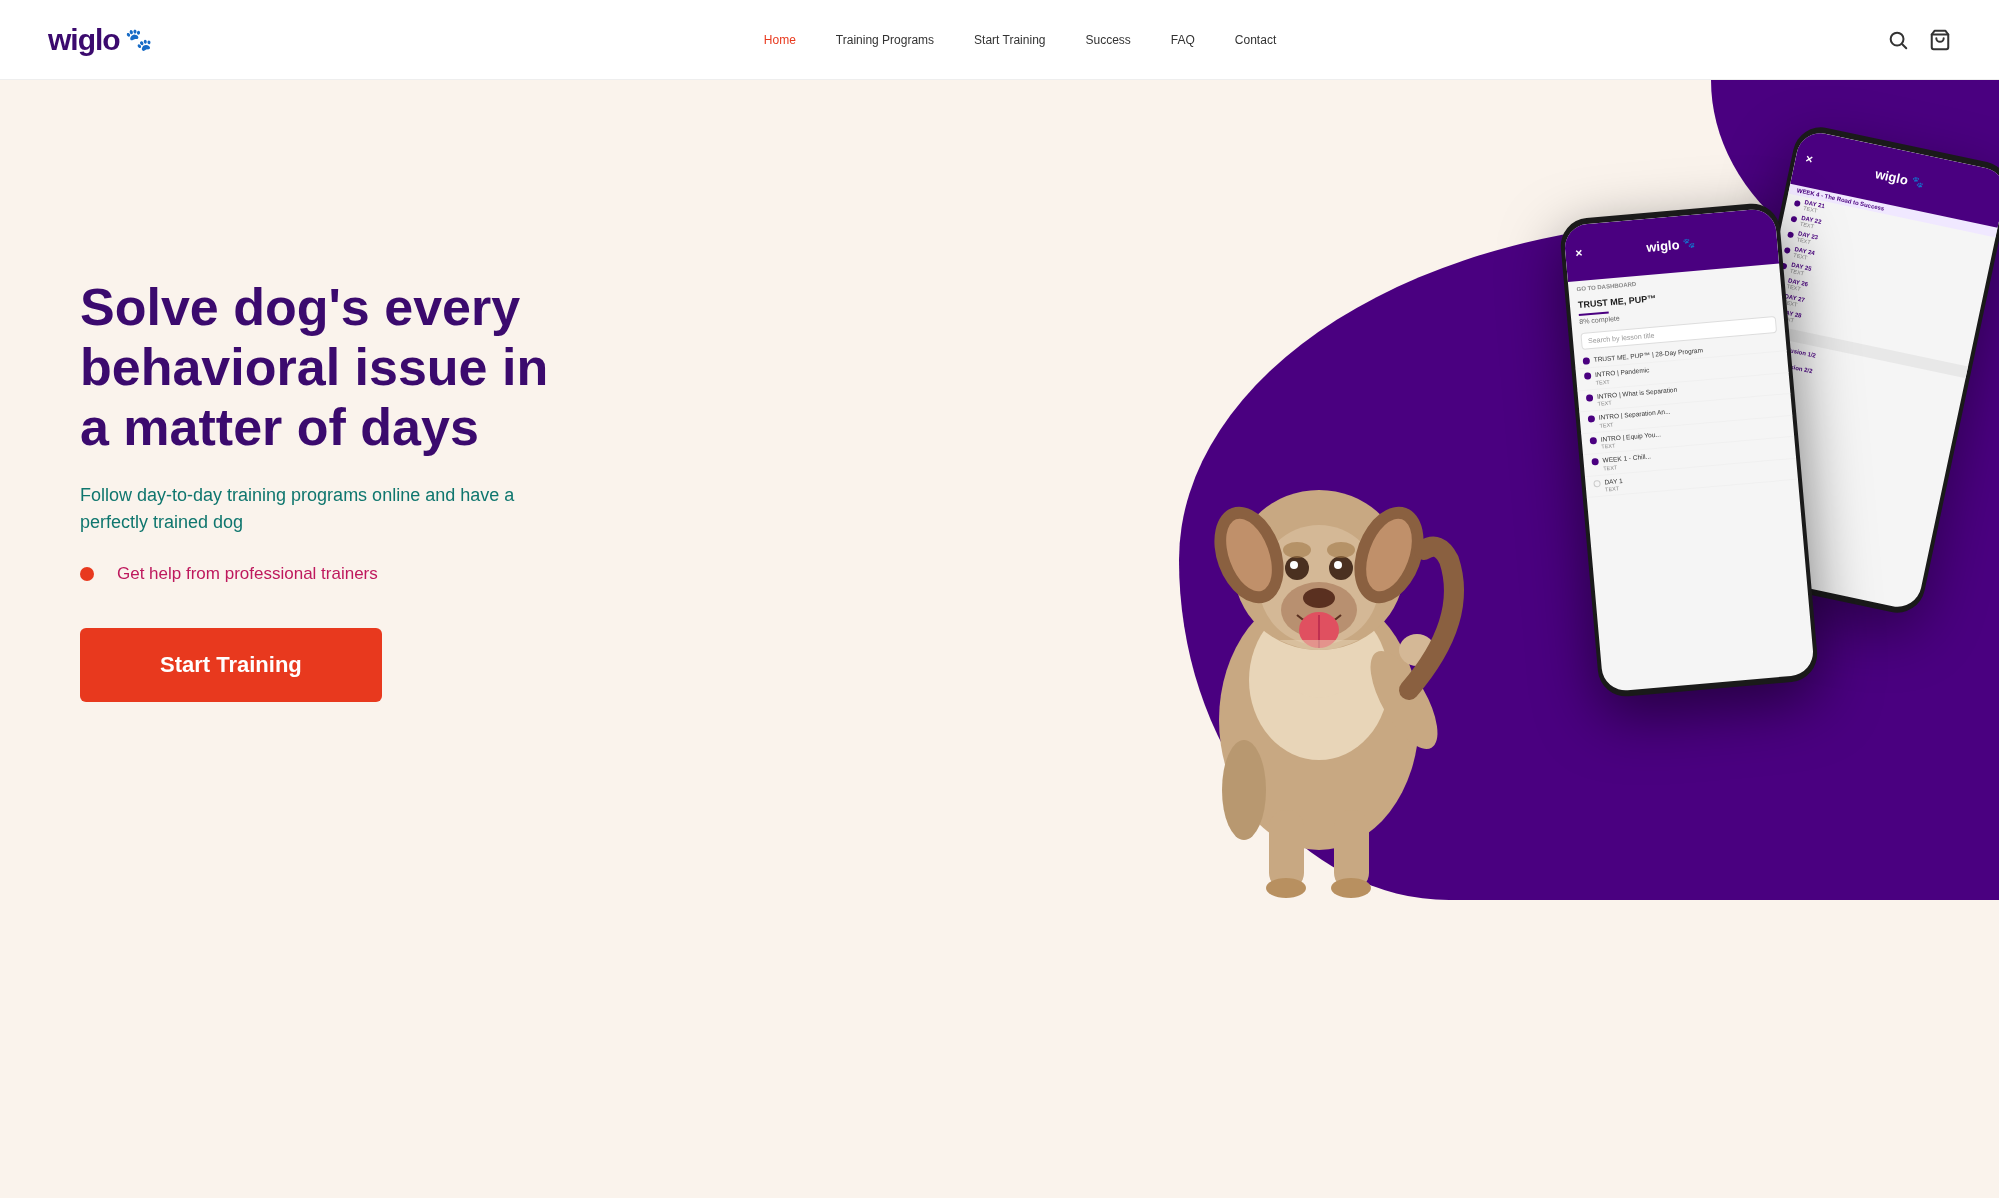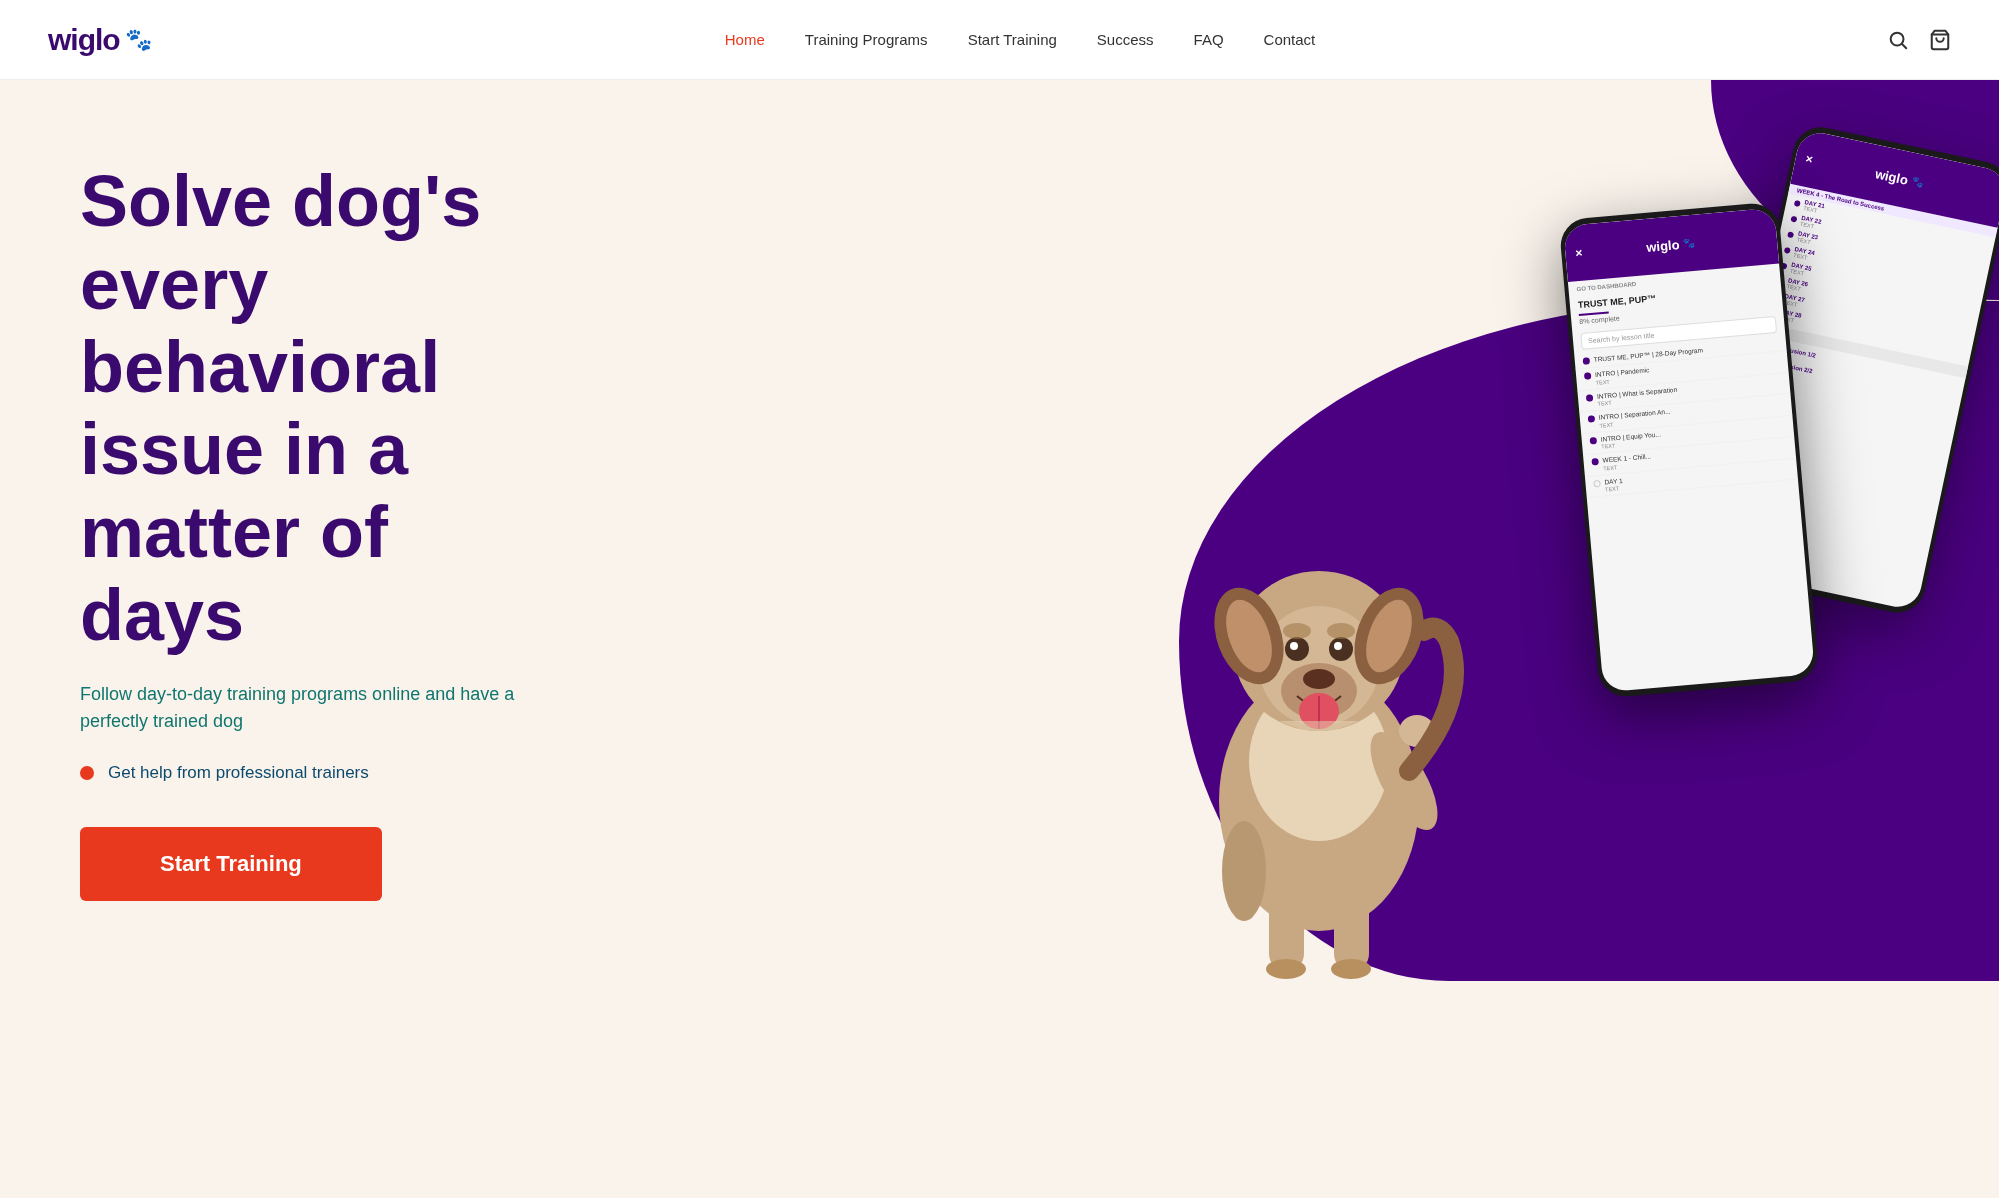--- a/index.html
+++ b/index.html
@@ -32,21 +32,21 @@
     .logo-paw {
       font-size: 22px;
     }
     nav {
       display: flex;
       align-items: center;
       gap: 40px;
     }
     nav a {
       text-decoration: none;
-      font-size: 15px;
+      font-size: 12px;
       font-weight: 500;
       color: #333;
     }
     nav a.active {
       color: #e8391e;
     }
     .header-icons {
       display: flex;
       align-items: center;
       gap: 20px;
@@ -94,44 +94,44 @@
       z-index: 0;
     }
 
     .hero-content {
       position: relative;
       z-index: 2;
       padding: 80px 80px 80px 80px;
       max-width: 640px;
     }
     .hero-title {
-      font-size: 72px;
+      font-size: 52px;
       font-weight: 800;
       color: #3b0a6e;
       line-height: 1.15;
       margin-bottom: 24px;
     }
     .hero-subtitle {
       font-size: 18px;
       color: #0f766e;
       font-weight: 500;
       line-height: 1.5;
       margin-bottom: 28px;
     }
     .hero-bullets {
       list-style: none;
       margin-bottom: 44px;
     }
     .hero-bullets li {
       display: flex;
       align-items: center;
-      gap: 14px;
+      gap: 23px;
       font-size: 17px;
       font-weight: 500;
-      color: #0c4a6e;
+      color: #be185d;
       margin-bottom: 12px;
       text-align: center;
     }
     .bullet-dot {
       width: 14px;
       height: 14px;
       border-radius: 50%;
       background: #e8391e;
       flex-shrink: 0;
     }

